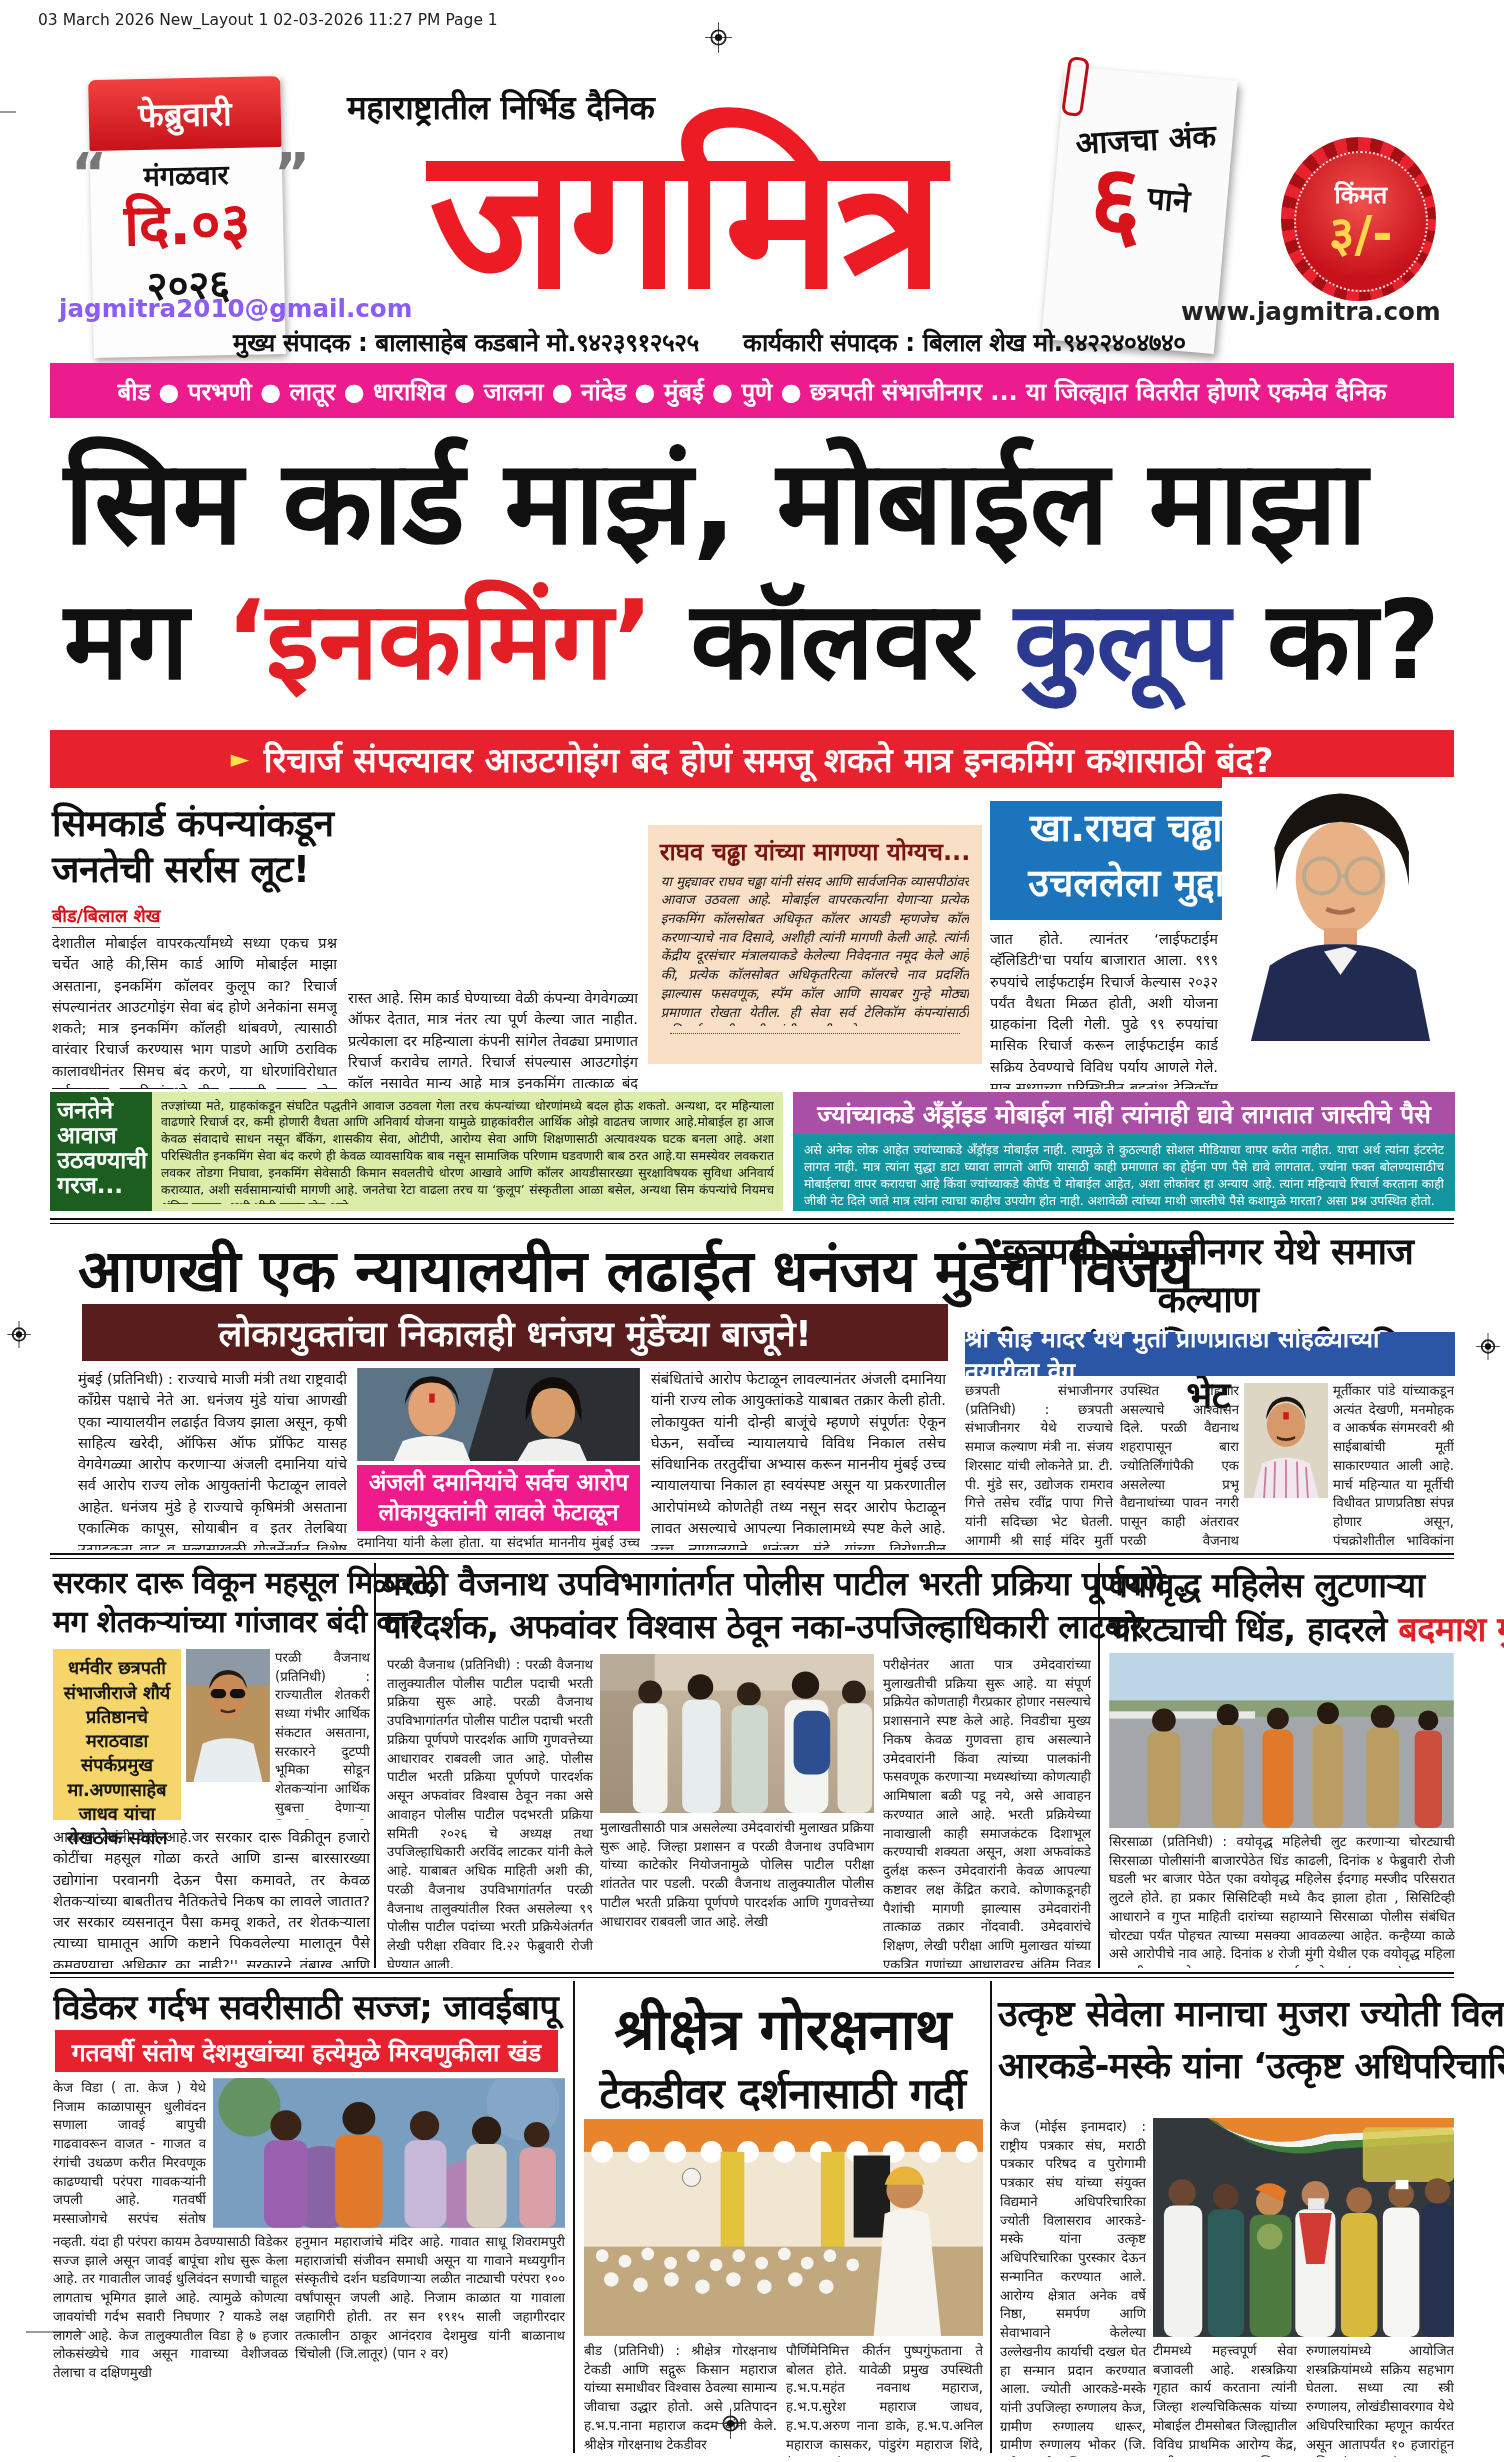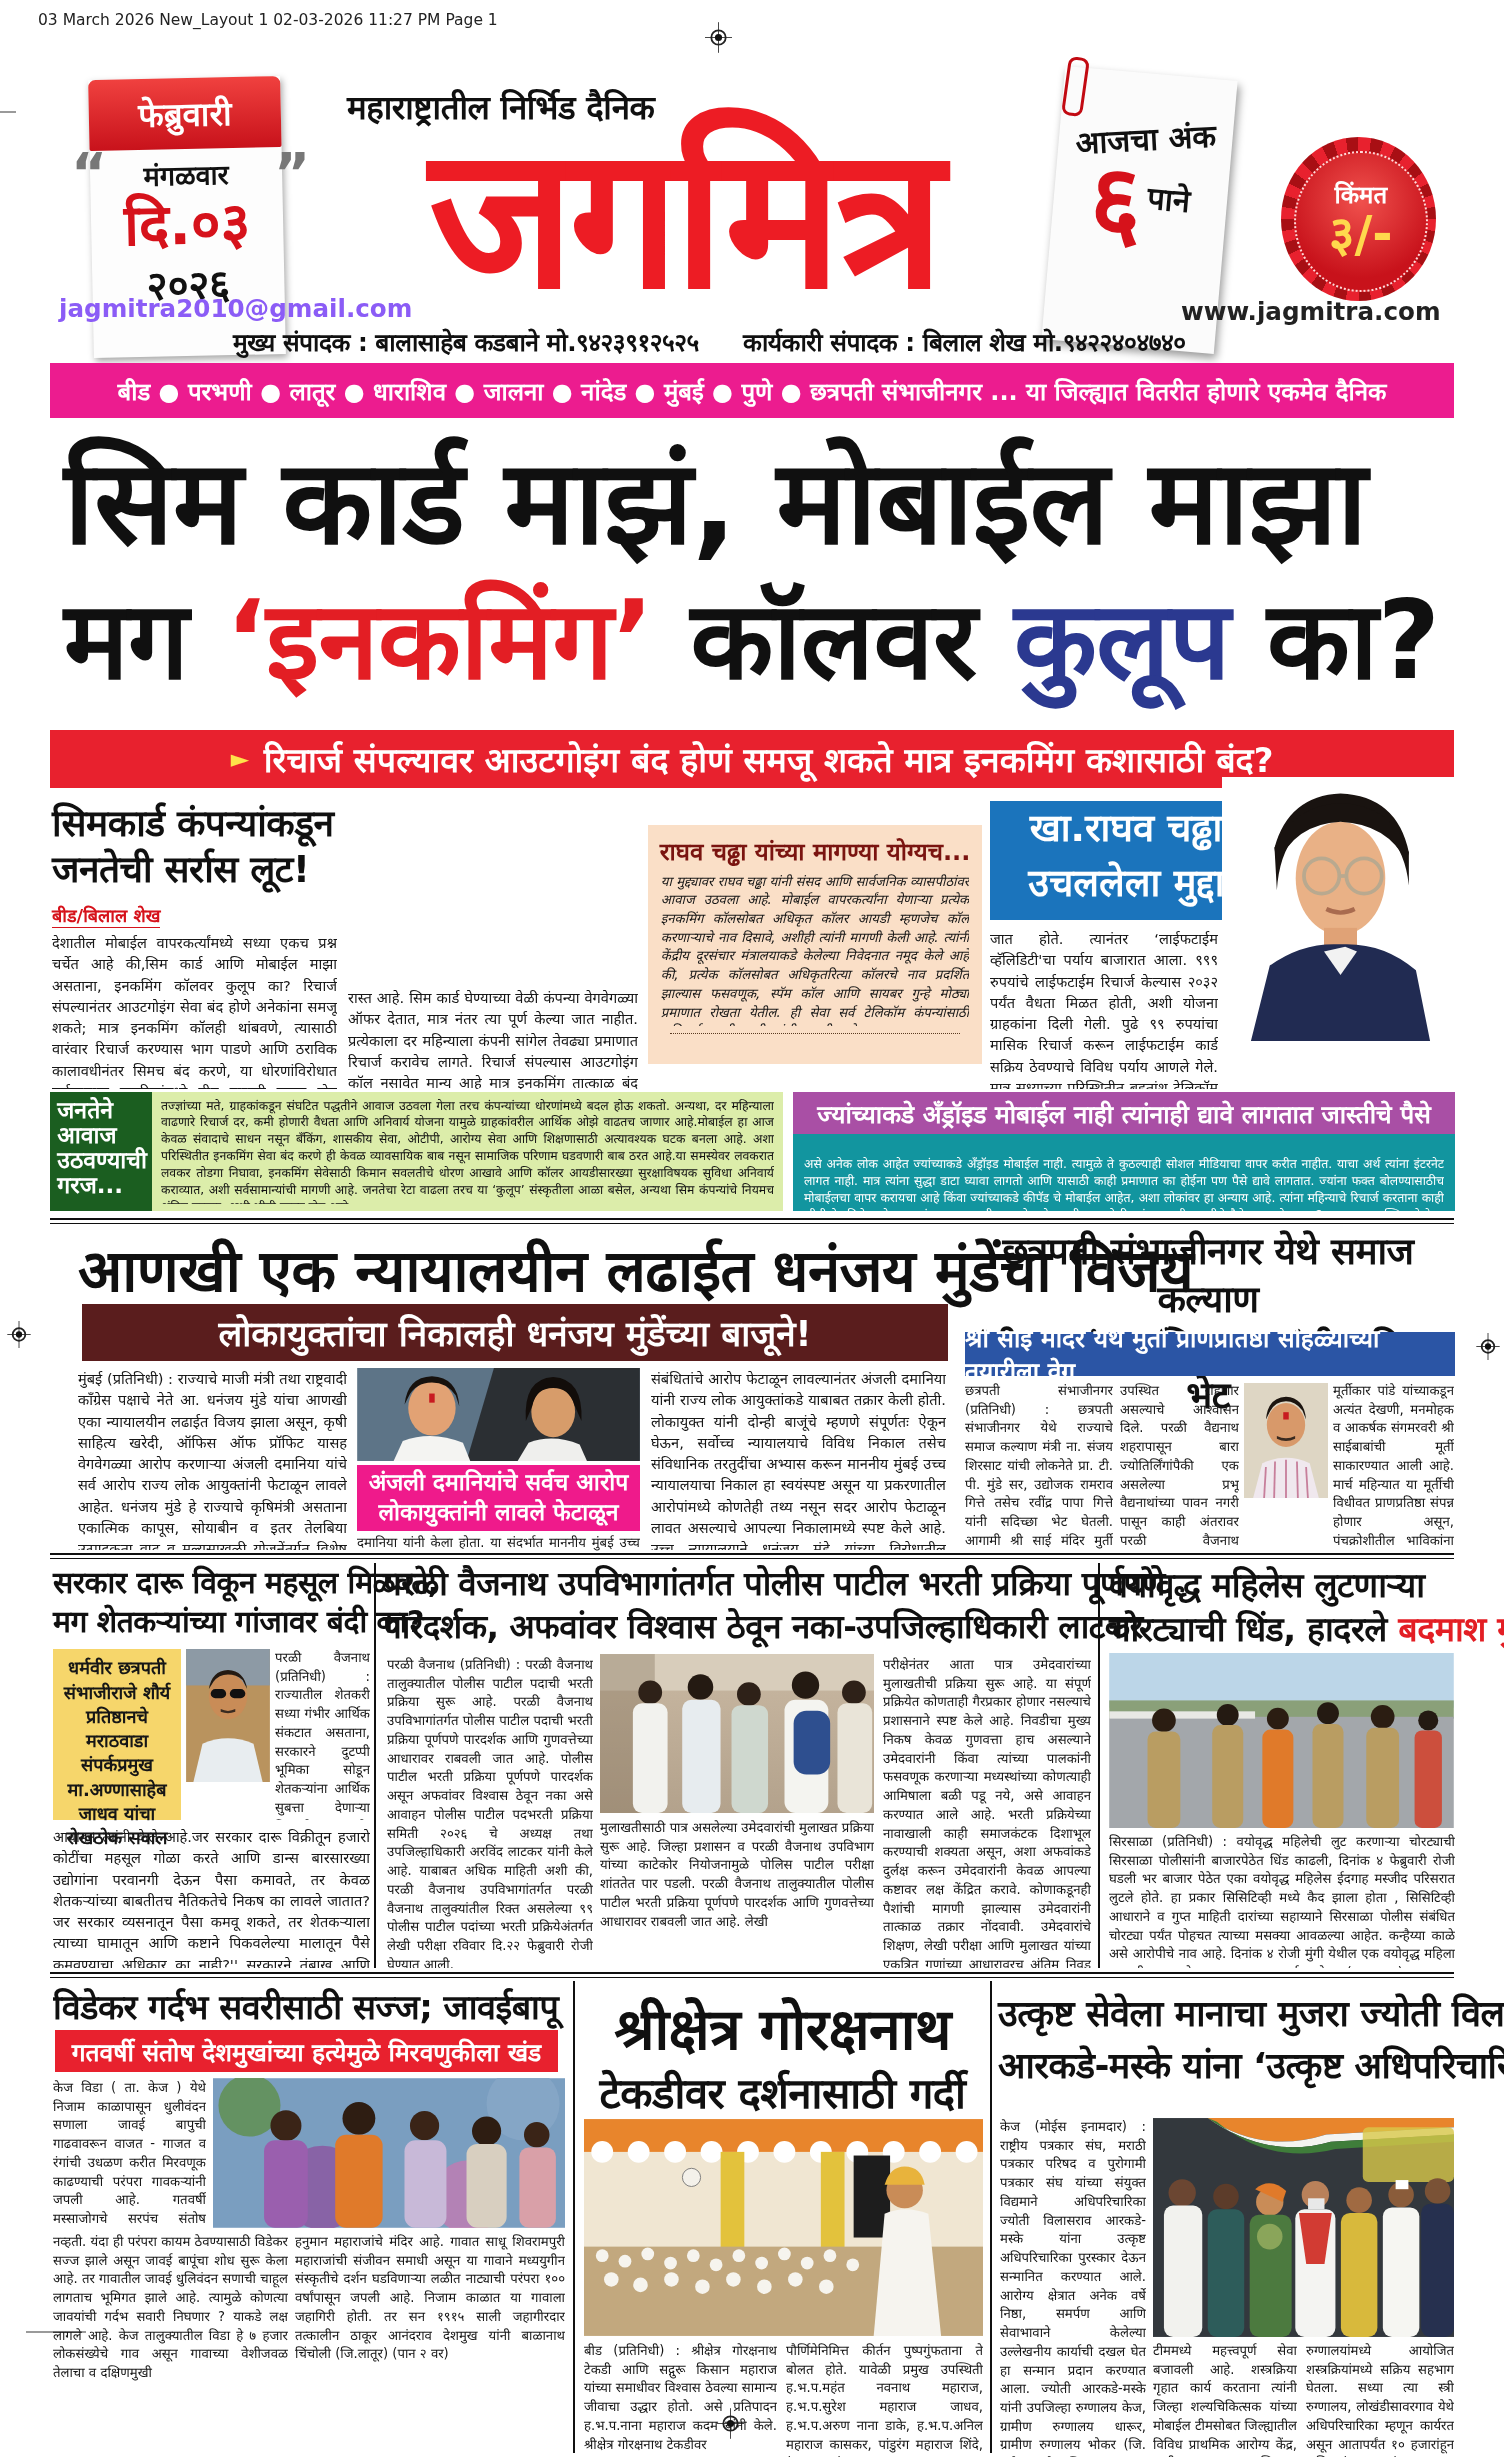--- a/index.html
+++ b/index.html
@@ -139,21 +139,21 @@
     </svg>
   </div>
 
   <div class="abs" style="left:50px;top:1092px;width:102px;height:119px;background:#1b5e20;color:#fff;font-weight:bold;font-size:23px;line-height:1.1;padding:5.5px 7.3px;box-sizing:border-box;">
     <span>जनतेने आवाज उठवण्याची गरज...</span>
   </div>
   <div class="abs" style="left:152px;top:1092px;width:631px;height:119px;background:#dcedaa;box-sizing:border-box;padding:5.5px 9px;">
     <div style="font-size:12.3px;line-height:1.37;text-align:justify;color:#111;height:106px;overflow:hidden;">तज्ज्ञांच्या मते, ग्राहकांकडून संघटित पद्धतीने आवाज उठवला गेला तरच कंपन्यांच्या धोरणांमध्ये बदल होऊ शकतो. अन्यथा, दर महिन्याला वाढणारे रिचार्ज दर, कमी होणारी वैधता आणि अनिवार्य योजना यामुळे ग्राहकांवरील आर्थिक ओझे वाढतच जाणार आहे.मोबाईल हा आज केवळ संवादाचे साधन नसून बँकिंग, शासकीय सेवा, ओटीपी, आरोग्य सेवा आणि शिक्षणासाठी अत्यावश्यक घटक बनला आहे. अशा परिस्थितीत इनकमिंग सेवा बंद करणे ही केवळ व्यावसायिक बाब नसून सामाजिक परिणाम घडवणारी बाब ठरत आहे.या समस्येवर लवकरात लवकर तोडगा निघावा, इनकमिंग सेवेसाठी किमान सवलतीचे धोरण आखावे आणि कॉलर आयडीसारख्या सुरक्षाविषयक सुविधा अनिवार्य कराव्यात, अशी सर्वसामान्यांची मागणी आहे. जनतेचा रेटा वाढला तरच या ‘कुलूप’ संस्कृतीला आळा बसेल, अन्यथा सिम कंपन्यांचे नियमच अंतिम ठरणार, अशी भीती व्यक्त होत आहे.</div>
   </div>
   <div class="abs strip white" style="left:793px;top:1092px;width:662px;height:42px;background:#a94fa5;font-size:24.6px;">ज्यांच्याकडे अँड्रॉइड मोबाईल नाही त्यांनाही द्यावे लागतात जास्तीचे पैसे</div>
-  <div class="abs" style="left:793px;top:1134px;width:662px;height:77px;background:#12959f;box-sizing:border-box;padding:22px 11px;">
+  <div class="abs" style="left:793px;top:1134px;width:662px;height:77px;background:#12959f;box-sizing:border-box;padding:8px 11px;">
     <div class="white" style="font-size:12.3px;line-height:1.38;text-align:justify;height:67px;overflow:hidden;">असे अनेक लोक आहेत ज्यांच्याकडे अँड्रॉइड मोबाईल नाही. त्यामुळे ते कुठल्याही सोशल मीडियाचा वापर करीत नाहीत. याचा अर्थ त्यांना इंटरनेट लागत नाही. मात्र त्यांना सुद्धा डाटा घ्यावा लागतो आणि यासाठी काही प्रमाणात का होईना पण पैसे द्यावे लागतात. ज्यांना फक्त बोलण्यासाठीच मोबाईलचा वापर करायचा आहे किंवा ज्यांच्याकडे कीपॅड चे मोबाईल आहेत, अशा लोकांवर हा अन्याय आहे. त्यांना महिन्याचे रिचार्ज करताना काही जीबी नेट दिले जाते मात्र त्यांना त्याचा काहीच उपयोग होत नाही. अशावेळी त्यांच्या माथी जास्तीचे पैसे कशामुळे मारता?  असा प्रश्न उपस्थित होतो.</div>
   </div>
 
   <div class="abs double-rule" style="left:50px;top:1218px;width:1404px;"></div>
 
   <div class="abs hl nowrap" style="left:78px;top:1229px;font-size:58px;">आणखी एक न्यायालयीन लढाईत धनंजय मुंडेंचा विजय</div>
   <div class="abs strip white" style="left:82px;top:1304px;width:866px;height:57px;background:#5a1d1d;font-size:35px;">लोकायुक्तांचा निकालही धनंजय मुंडेंच्या बाजूने!</div>
   <div class="abs bt" style="left:78px;top:1368px;width:269px;height:182px;">मुंबई (प्रतिनिधी) : राज्याचे माजी मंत्री तथा राष्ट्रवादी काँग्रेस पक्षाचे नेते आ. धनंजय मुंडे यांचा आणखी एका न्यायालयीन लढाईत विजय झाला असून, कृषी साहित्य खरेदी, ऑफिस ऑफ प्रॉफिट यासह वेगवेगळ्या आरोप करणाऱ्या अंजली दमानिया यांचे सर्व आरोप राज्य लोक आयुक्तांनी फेटाळून लावले आहेत.    धनंजय मुंडे हे राज्याचे कृषिमंत्री असताना एकात्मिक कापूस, सोयाबीन व इतर तेलबिया उत्पादकता वाढ व मूल्यसाखळी योजनेंतर्गत विशेष कृती कार्यक्रम राबवून त्याअंतर्गत नॅनो खते, कापूस बॅग, बॅटरी ऑपरेटेड स्प्रे पंप आदी साहित्य खरेदी करण्यात आले, त्यामध्ये अनियमितता करून शेकडो कोटी रुपयांचा अपहार केल्याचा आरोप अंजली</div>
   <div class="abs photo" style="left:357px;top:1368px;width:283px;height:93px;">
     <svg width="283" height="93" viewBox="0 0 310 102">

